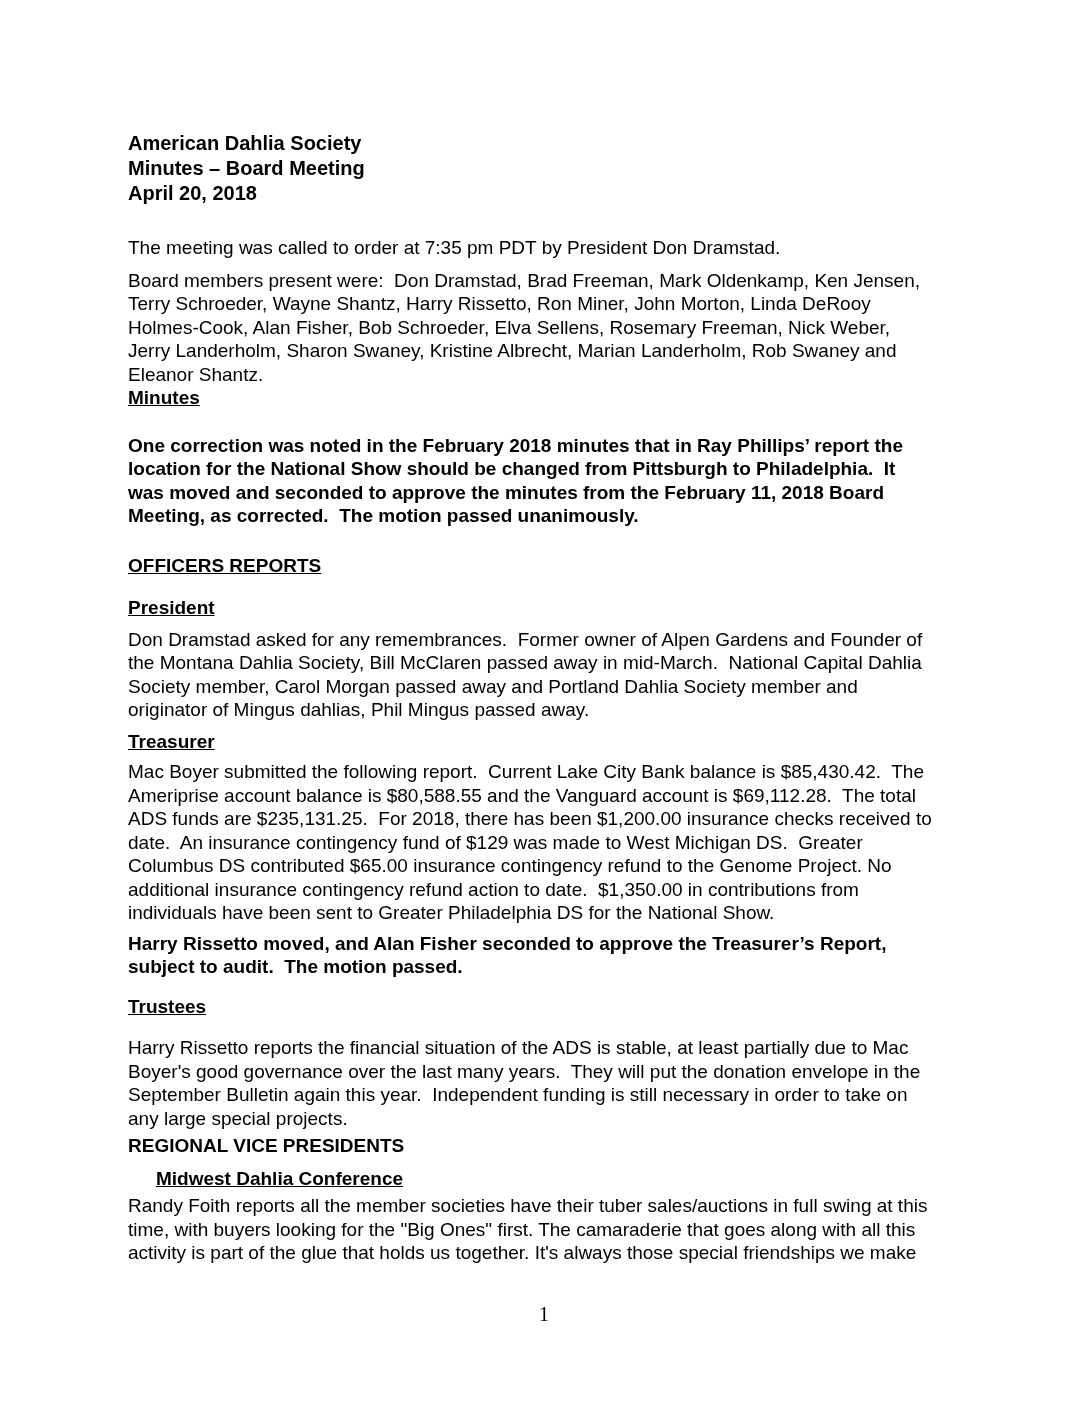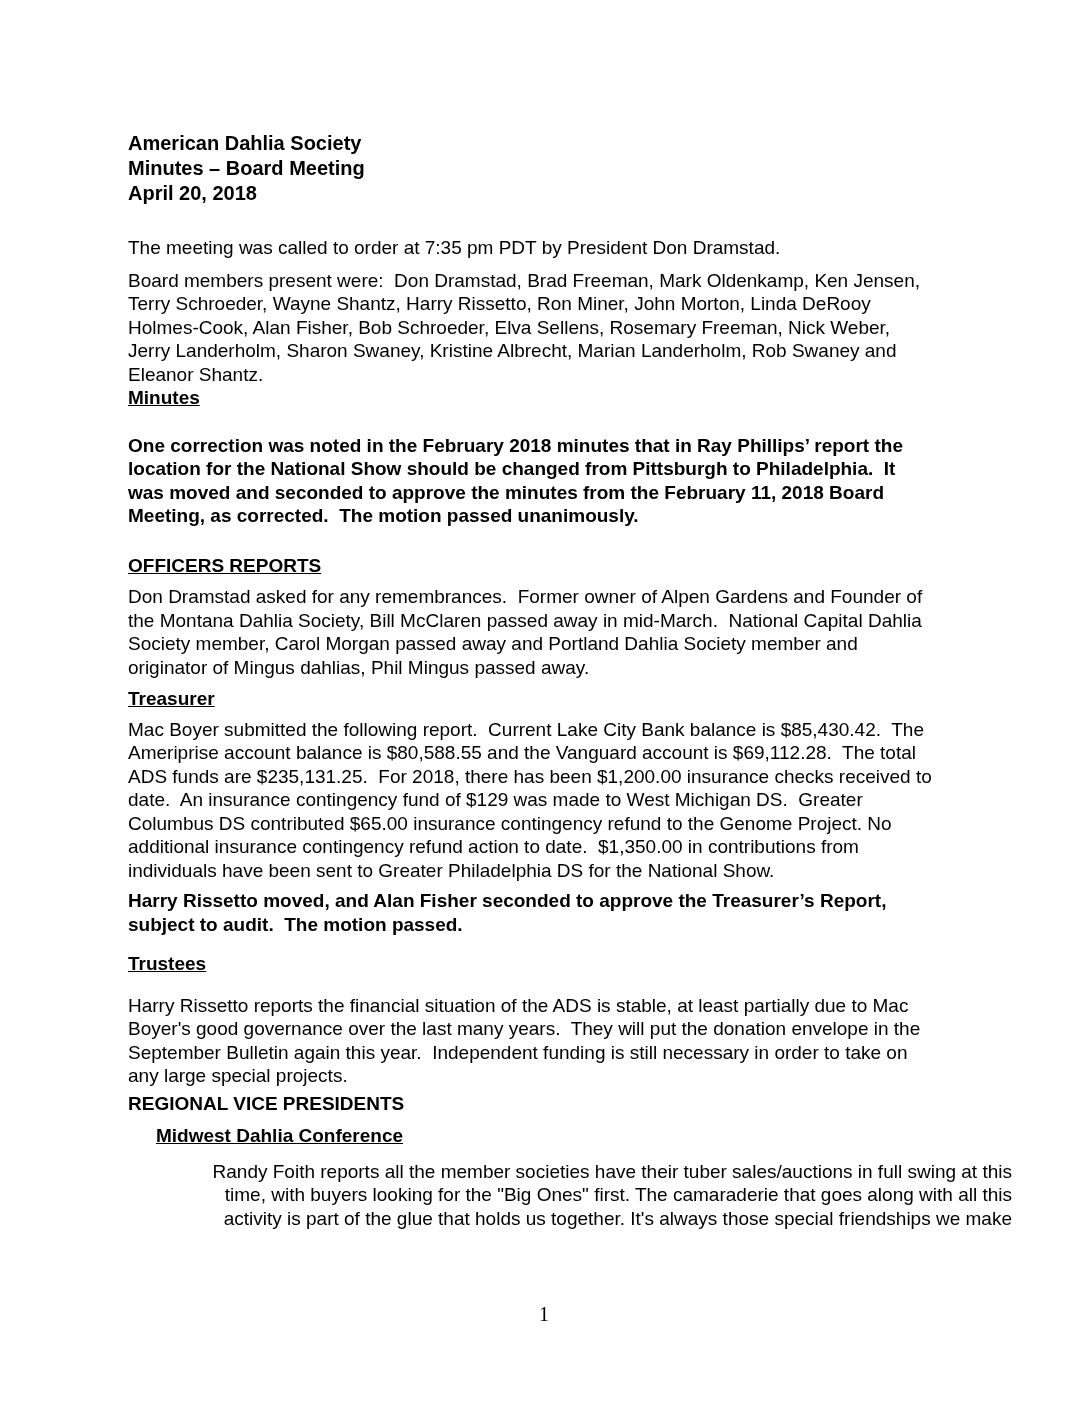--- a/index.html
+++ b/index.html
@@ -54,21 +54,21 @@
   .m-officers  { margin-top: 26px; }
   .m-presid-h  { margin-top: 19px; }
   .m-presid-p  { margin-top: 8px; }
   .m-treas-h   { margin-top: 8px; }
   .m-treas-p   { margin-top: 7px; }
   .m-motion    { margin-top: 7px; }
   .m-trust-h   { margin-top: 16px; }
   .m-trust-p   { margin-top: 18px; }
   .m-rvp-h     { margin-top: 4px; }
   .m-midw-h    { margin-top: 9px; margin-left: 28px; }
-  .m-midw-p    { margin-top: 12px; text-align: right; }
+  .m-midw-p    { margin-top: 4px; }
   .page-number {
     position: absolute;
     top: 1303px;
     left: 0;
     width: 100%;
     text-align: center;
     font-family: "Liberation Serif", serif;
     font-size: 20px;
     color: #000000;
   }
@@ -94,20 +94,21 @@
 Eleanor Shantz.</p>
 
     <h2 class="hd m-minutes-h">Minutes</h2>
     <p class="pre bold-par m-minutes-p">One correction was noted in the February 2018 minutes that in Ray Phillips’ report the
 location for the National Show should be changed from Pittsburgh to Philadelphia.  It
 was moved and seconded to approve the minutes from the February 11, 2018 Board
 Meeting, as corrected.  The motion passed unanimously.</p>
 
     <h1 class="hd m-officers">OFFICERS REPORTS</h1>
 
+    <h2 class="hd m-presid-h">President</h2>
     <p class="pre m-presid-p">Don Dramstad asked for any remembrances.  Former owner of Alpen Gardens and Founder of
 the Montana Dahlia Society, Bill McClaren passed away in mid-March.  National Capital Dahlia
 Society member, Carol Morgan passed away and Portland Dahlia Society member and
 originator of Mingus dahlias, Phil Mingus passed away.</p>
 
     <h2 class="hd m-treas-h">Treasurer</h2>
     <p class="pre m-treas-p">Mac Boyer submitted the following report.  Current Lake City Bank balance is $85,430.42.  The
 Ameriprise account balance is $80,588.55 and the Vanguard account is $69,112.28.  The total
 ADS funds are $235,131.25.  For 2018, there has been $1,200.00 insurance checks received to
 date.  An insurance contingency fund of $129 was made to West Michigan DS.  Greater

